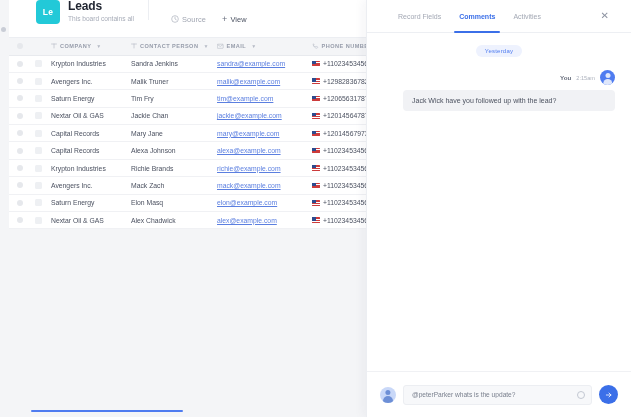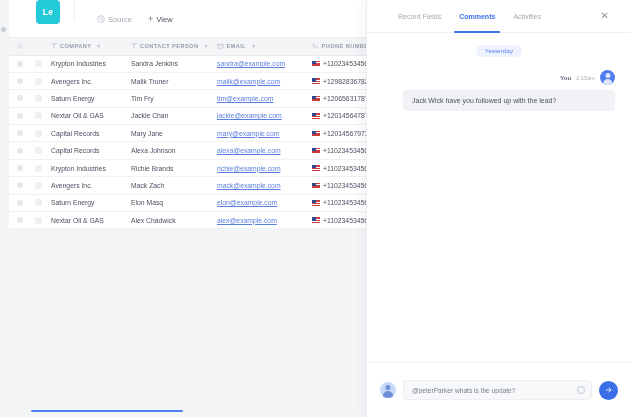--- a/index.html
+++ b/index.html
@@ -193,21 +193,21 @@
     width: 9.5px; height: 7px; border-radius: 5px 5px 0 0; background: #dfe7fb;
   }
   .bubble {
     margin-left: auto; max-width: 212px;
     background: #f1f2f5; color: #4c5260;
     border-radius: 4px; padding: 6px 9px;
     font-size: 7px; line-height: 1.3;
   }
 
   .composer {
-    height: 55px; display: flex; align-items: center; gap: 7px;
+    height: 46px; display: flex; align-items: center; gap: 7px;
     padding: 0 13px; border-top: 1px solid #f0f1f4;
   }
   .avatar-s {
     width: 16px; height: 16px; border-radius: 50%;
     background: #c9d8f8; position: relative; overflow: hidden; flex: none;
   }
   .avatar-s::before {
     content: ""; position: absolute; left: 50%; top: 3px; transform: translateX(-50%);
     width: 5.2px; height: 5.2px; border-radius: 50%; background: #6d8fd6;
   }
@@ -242,20 +242,24 @@
 <body>
 
 <div id="app">
 
   <div class="rail">
     <div class="rail-dot"></div>
   </div>
 
   <div class="board-header">
     <div class="board-avatar">Le</div>
+    <div class="board-titles">
+      <div class="board-title">Leads</div>
+      <div class="board-sub">This board contains all</div>
+    </div>
     <div class="hdr-divider"></div>
 
     <div class="tabs">
       <div class="tab">
         <span class="tab-ico">
           <svg viewBox="0 0 12 12" width="8" height="8">
               <circle cx="6" cy="6" r="5" fill="none" stroke="#b0b5c0" stroke-width="1.1"></circle>
               <path d="M6 3.2V6l2 1.2" stroke="#b0b5c0" stroke-width="1.1" fill="none" stroke-linecap="round"></path>
             </svg>
         </span>

